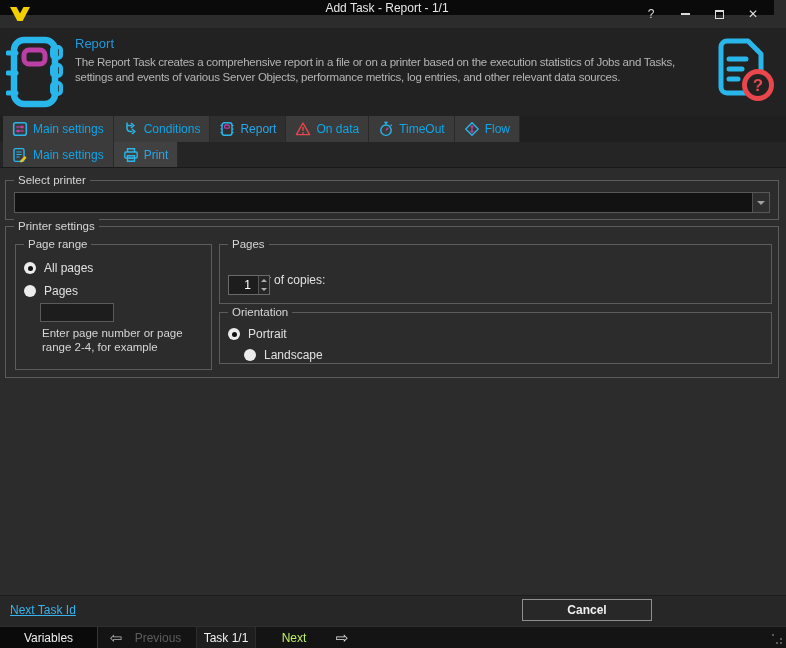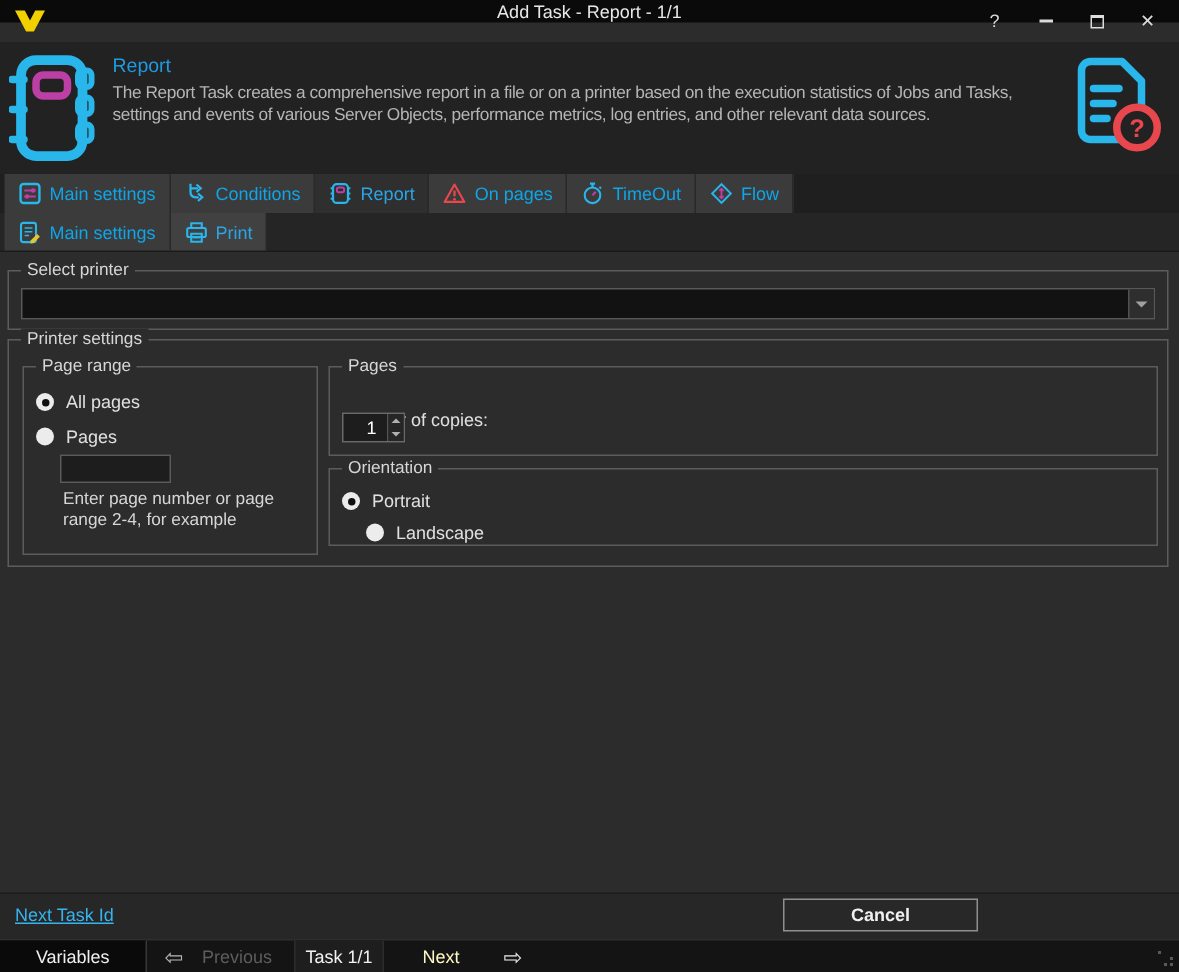--- a/index.html
+++ b/index.html
@@ -1,20 +1,20 @@
 <!DOCTYPE html>
 <html><head>
 <meta charset="utf-8">
 <style>
   html,body{margin:0;padding:0;background:#000;}
   *{box-sizing:border-box;font-family:"Liberation Sans",sans-serif;}
   .window{position:relative;width:786px;height:648px;background:#2c2c2c;overflow:hidden;}
 
   
-  .titlebar{position:absolute;top:0;left:0;right:0;height:15px;background:#0a0a0a;display:flex;align-items:center;}
+  .titlebar{position:absolute;top:0;left:0;right:12px;height:15px;background:#0a0a0a;display:flex;align-items:center;}
   .titlebar .logo{position:absolute;left:9px;top:6px;width:22px;height:16px;}
   .titlebar .title{position:absolute;left:0;right:0;text-align:center;color:#e8e8e8;font-size:12px;}
   .tb-controls{position:absolute;right:4px;top:0;height:28px;display:flex;align-items:center;}
   .tb-btn{width:34px;height:28px;display:flex;align-items:center;justify-content:center;color:#dcdcdc;font-size:12px;}
   .min-glyph{display:block;width:9px;height:2px;background:#dcdcdc;}
   .max-glyph{display:block;width:9px;height:9px;border:1px solid #dcdcdc;border-top-width:2px;}
 
   
   .header{position:absolute;top:28px;left:0;right:0;height:88px;background:#222222;}
   .header .big-icon-left{position:absolute;left:6px;top:8px;width:58px;height:72px;}
@@ -69,21 +69,21 @@
   .btn-cancel{left:522px;width:130px;}
   .btn-ok{left:655px;width:125px;}
 
   
   .statusbar{position:absolute;top:626px;left:0;right:0;height:22px;background:#141414;border-top:1px solid #2e2e2e;}
   .sb-variables{position:absolute;left:0;top:0;width:98px;height:100%;background:#0a0a0a;border-right:1px solid #383838;color:#eee;font-size:12px;display:flex;align-items:center;justify-content:center;}
   .sb-item{position:absolute;top:0;height:100%;display:flex;align-items:center;justify-content:center;font-size:12px;}
   .sb-arrow-left{left:104px;width:24px;color:#b5b5b5;font-size:15px;}
   .sb-previous{left:126px;width:64px;color:#5d5d5d;}
   .sb-task{left:196px;width:60px;color:#f2f2f2;background:#1e1e1e;border-left:1px solid #2c2c2c;border-right:1px solid #2c2c2c;}
-  .sb-next{left:262px;width:64px;color:#fef9c3;}
+  .sb-next{left:262px;width:64px;color:#bef264;}
   .sb-arrow-right{left:330px;width:24px;color:#e3e3e3;font-size:15px;}
   .grip{position:absolute;right:3px;bottom:3px;width:12px;height:12px;}
   .grip::before{content:"";position:absolute;left:1px;top:1px;width:2px;height:2px;background:#5a5a5a;
     box-shadow:8px 8px 0 #5a5a5a,8px 4px 0 #5a5a5a,4px 8px 0 #5a5a5a;}
 </style>
 </head>
 <body>
 
 <div class="window">
 
@@ -159,21 +159,21 @@
         <path d="M1.4 4.5 h2 M1.4 8 h2 M1.4 11.5 h2" stroke="#29b6ea" stroke-width="1.2"></path>
       </svg>
       <span>Report</span>
     </div>
     <div class="tab">
       <svg width="16" height="16" viewBox="0 0 16 16">
         <path d="M8 2 L14.6 13.6 H1.4 Z" fill="none" stroke="#e8474d" stroke-width="1.4" stroke-linejoin="round"></path>
         <line x1="8" y1="6" x2="8" y2="9.8" stroke="#e8474d" stroke-width="1.5"></line>
         <circle cx="8" cy="11.9" r="0.9" fill="#e8474d"></circle>
       </svg>
-      <span>On pages</span>
+      <span>On data</span>
     </div>
     <div class="tab">
       <svg width="16" height="16" viewBox="0 0 16 16">
         <circle cx="8" cy="9.2" r="5.2" fill="none" stroke="#29b6ea" stroke-width="1.4"></circle>
         <line x1="8" y1="9.2" x2="10.2" y2="6.8" stroke="#bb3fa5" stroke-width="1.4"></line>
         <line x1="6.3" y1="1.4" x2="9.7" y2="1.4" stroke="#29b6ea" stroke-width="1.5"></line>
         <line x1="8" y1="1.6" x2="8" y2="3.6" stroke="#29b6ea" stroke-width="1.5"></line>
         <line x1="12.6" y1="3.6" x2="13.7" y2="4.7" stroke="#29b6ea" stroke-width="1.3"></line>
       </svg>
       <span>TimeOut</span>

